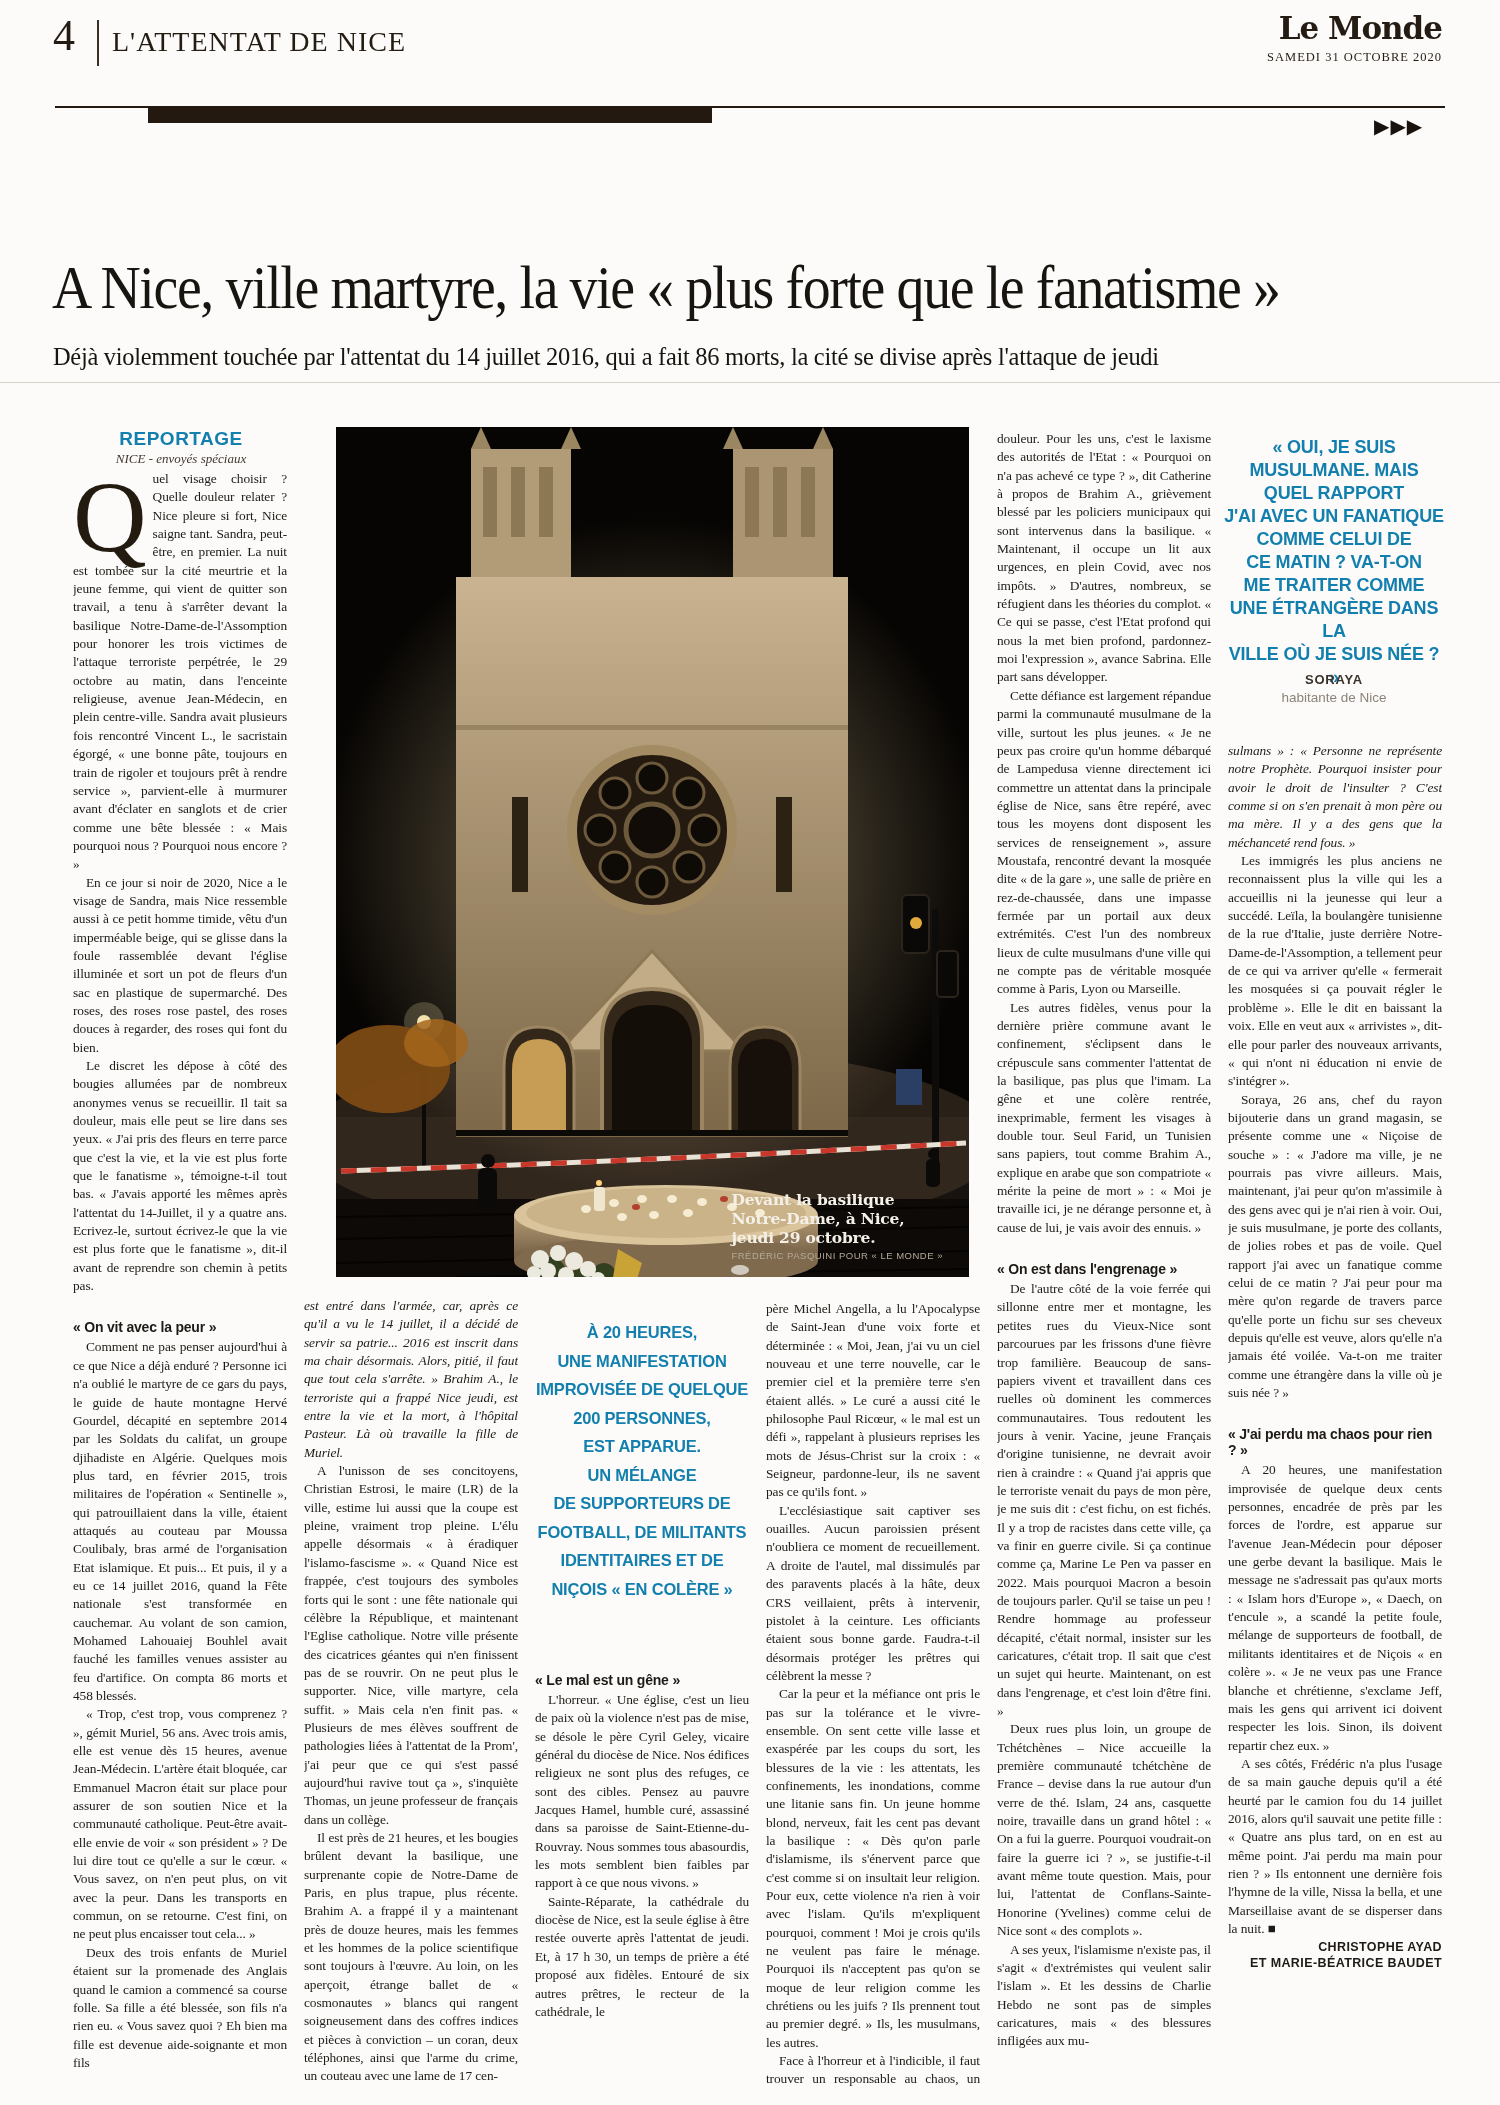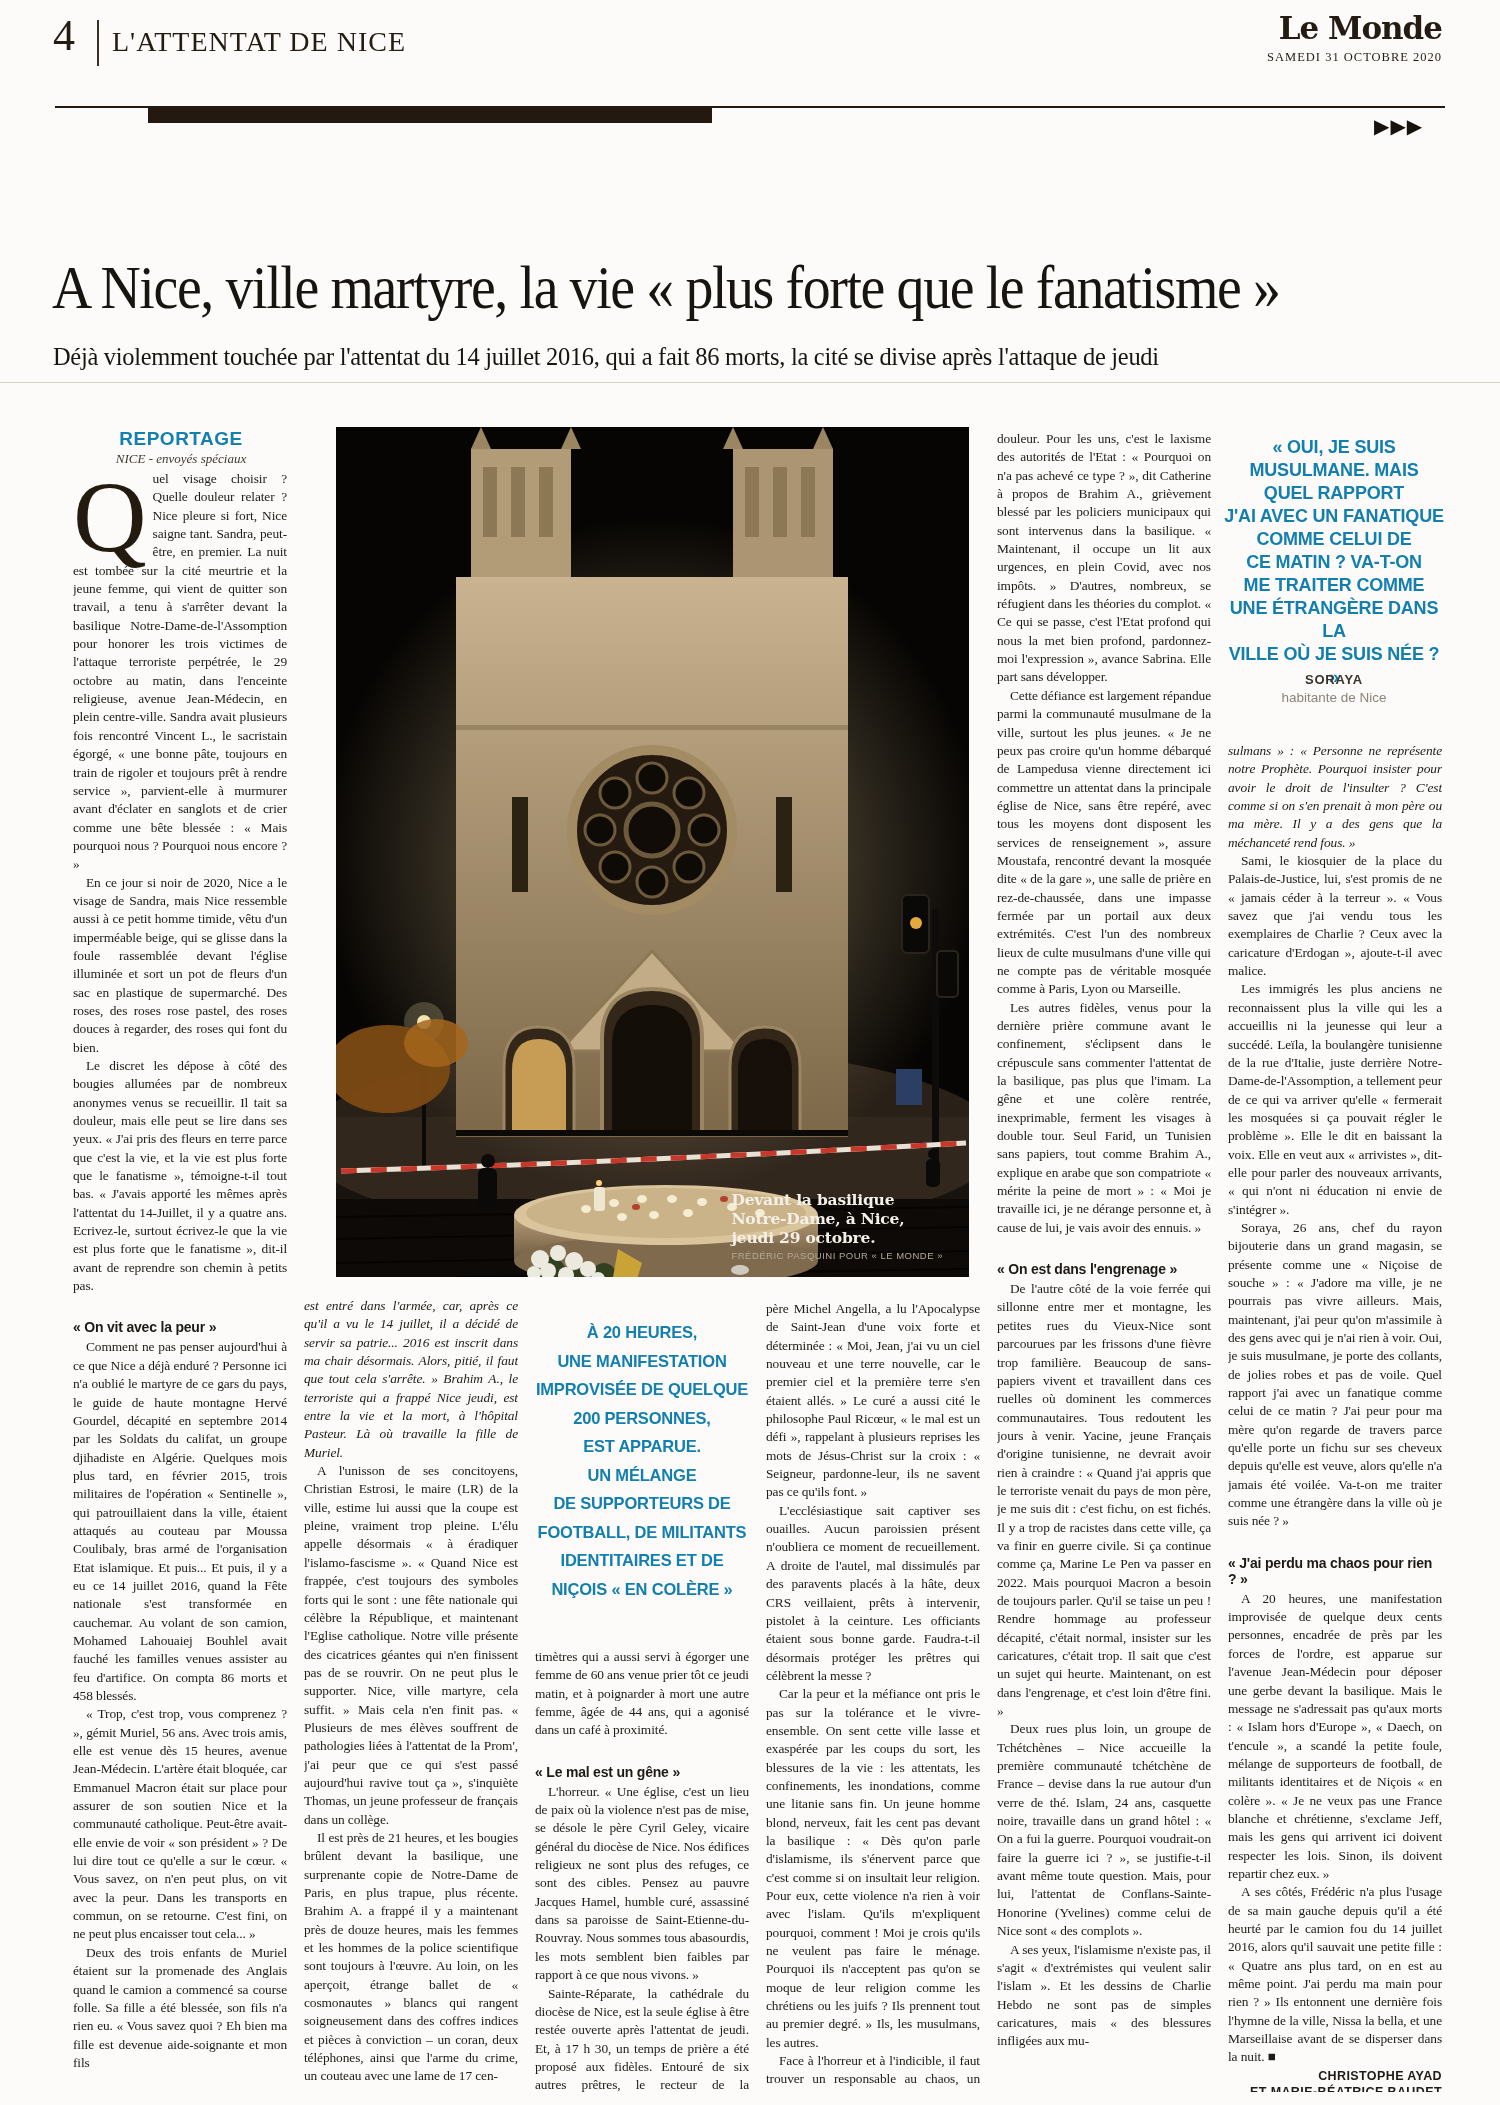--- a/index.html
+++ b/index.html
@@ -265,21 +265,20 @@
       <p class="para">Comment ne pas penser aujourd'hui à ce que Nice a déjà enduré ? Personne ici n'a oublié le martyre de ce gars du pays, le guide de haute montagne Hervé Gourdel, décapité en septembre 2014 par les Soldats du califat, un groupe djihadiste en Algérie. Quelques mois plus tard, en février 2015, trois militaires de l'opération « Sentinelle », qui patrouillaient dans la ville, étaient attaqués au couteau par Moussa Coulibaly, bras armé de l'organisation Etat islamique. Et puis... Et puis, il y a eu ce 14 juillet 2016, quand la Fête nationale s'est transformée en cauchemar. Au volant de son camion, Mohamed Lahouaiej Bouhlel avait fauché les familles venues assister au feu d'artifice. On compta 86 morts et 458 blessés.</p>
       <p class="para">« Trop, c'est trop, vous comprenez ? », gémit Muriel, 56 ans. Avec trois amis, elle est venue dès 15 heures, avenue Jean-Médecin. L'artère était bloquée, car Emmanuel Macron était sur place pour assurer de son soutien Nice et la communauté catholique. Peut-être avait-elle envie de voir « son président » ? De lui dire tout ce qu'elle a sur le cœur. « Vous savez, on n'en peut plus, on vit avec la peur. Dans les transports en commun, on se retourne. C'est fini, on ne peut plus encaisser tout cela... »</p>
       <p class="para">Deux des trois enfants de Muriel étaient sur la promenade des Anglais quand le camion a commencé sa course folle. Sa fille a été blessée, son fils n'a rien eu. « Vous savez quoi ? Eh bien ma fille est devenue aide-soignante et mon fils</p>
     </div>
   <div class="col" id="col2">
       <p class="para ital first">est entré dans l'armée, car, après ce qu'il a vu le 14 juillet, il a décidé de servir sa patrie... 2016 est inscrit dans ma chair désormais. Alors, pitié, il faut que tout cela s'arrête. » Brahim A., le terroriste qui a frappé Nice jeudi, est entre la vie et la mort, à l'hôpital Pasteur. Là où travaille la fille de Muriel.</p>
       <p class="para">A l'unisson de ses concitoyens, Christian Estrosi, le maire (LR) de la ville, estime lui aussi que la coupe est pleine, vraiment trop pleine. L'élu appelle désormais « à éradiquer l'islamo-fascisme ». « Quand Nice est frappée, c'est toujours des symboles forts qui le sont : une fête nationale qui célèbre la République, et maintenant l'Eglise catholique. Notre ville présente des cicatrices géantes qui n'en finissent pas de se rouvrir. On ne peut plus le supporter. Nice, ville martyre, cela suffit. » Mais cela n'en finit pas. « Plusieurs de mes élèves souffrent de pathologies liées à l'attentat de la Prom', j'ai peur que ce qui s'est passé aujourd'hui ravive tout ça », s'inquiète Thomas, un jeune professeur de français dans un collège.</p>
       <p class="para">Il est près de 21 heures, et les bougies brûlent devant la basilique, une surprenante copie de Notre-Dame de Paris, en plus trapue, plus récente. Brahim A. a frappé il y a maintenant près de douze heures, mais les femmes et les hommes de la police scientifique sont toujours à l'œuvre. Au loin, on les aperçoit, étrange ballet de « cosmonautes » blancs qui rangent soigneusement dans des coffres indices et pièces à conviction – un coran, deux téléphones, ainsi que l'arme du crime, un couteau avec une lame de 17 cen-</p>
     </div>
   <div class="col" id="col3">
-      <p class="para first">timètres qui a aussi servi à égorger une femme de 60 ans venue prier tôt ce jeudi matin, et à poignarder à mort une autre femme, âgée de 44 ans, qui a agonisé dans un café à proximité.</p>
       <div class="colhead">« Le mal est un gêne »</div>
       <p class="para">L'horreur. « Une église, c'est un lieu de paix où la violence n'est pas de mise, se désole le père Cyril Geley, vicaire général du diocèse de Nice. Nos édifices religieux ne sont plus des refuges, ce sont des cibles. Pensez au pauvre Jacques Hamel, humble curé, assassiné dans sa paroisse de Saint-Etienne-du-Rouvray. Nous sommes tous abasourdis, les mots semblent bien faibles par rapport à ce que nous vivons. »</p>
       <p class="para">Sainte-Réparate, la cathédrale du diocèse de Nice, est la seule église à être restée ouverte après l'attentat de jeudi. Et, à 17 h 30, un temps de prière a été proposé aux fidèles. Entouré de six autres prêtres, le recteur de la cathédrale, le</p>
     </div>
   <div class="col" id="col4">
       <p class="para first">père Michel Angella, a lu l'Apocalypse de Saint-Jean d'une voix forte et déterminée : « Moi, Jean, j'ai vu un ciel nouveau et une terre nouvelle, car le premier ciel et la première terre s'en étaient allés. » Le curé a aussi cité le philosophe Paul Ricœur, « le mal est un défi », rappelant à plusieurs reprises les mots de Jésus-Christ sur la croix : « Seigneur, pardonne-leur, ils ne savent pas ce qu'ils font. »</p>
       <p class="para">L'ecclésiastique sait captiver ses ouailles. Aucun paroissien présent n'oubliera ce moment de recueillement. A droite de l'autel, mal dissimulés par des paravents placés à la hâte, deux CRS veillaient, prêts à intervenir, pistolet à la ceinture. Les officiants étaient sous bonne garde. Faudra-t-il désormais protéger les prêtres qui célèbrent la messe ?</p>
       <p class="para">Car la peur et la méfiance ont pris le pas sur la tolérance et le vivre-ensemble. On sent cette ville lasse et exaspérée par les coups du sort, les blessures de la vie : les attentats, les confinements, les inondations, comme une litanie sans fin. Un jeune homme blond, nerveux, fait les cent pas devant la basilique : « Dès qu'on parle d'islamisme, ils s'énervent parce que c'est comme si on insultait leur religion. Pour eux, cette violence n'a rien à voir avec l'islam. Qu'ils m'expliquent pourquoi, comment ! Moi je crois qu'ils ne veulent pas faire le ménage. Pourquoi ils n'acceptent pas qu'on se moque de leur religion comme les chrétiens ou les juifs ? Ils prennent tout au premier degré. » Ils, les musulmans, les autres.</p>
       <p class="para">Face à l'horreur et à l'indicible, il faut trouver un responsable au chaos, un bouc émissaire à la</p>
     </div>
@@ -287,21 +286,20 @@
       <p class="para first">douleur. Pour les uns, c'est le laxisme des autorités de l'Etat : « Pourquoi on n'a pas achevé ce type ? », dit Catherine à propos de Brahim A., grièvement blessé par les policiers municipaux qui sont intervenus dans la basilique. « Maintenant, il occupe un lit aux urgences, en plein Covid, avec nos impôts. » D'autres, nombreux, se réfugient dans les théories du complot. « Ce qui se passe, c'est l'Etat profond qui nous la met bien profond, pardonnez-moi l'expression », avance Sabrina. Elle part sans développer.</p>
       <p class="para">Cette défiance est largement répandue parmi la communauté musulmane de la ville, surtout les plus jeunes. « Je ne peux pas croire qu'un homme débarqué de Lampedusa vienne directement ici commettre un attentat dans la principale église de Nice, sans être repéré, avec tous les moyens dont disposent les services de renseignement », assure Moustafa, rencontré devant la mosquée dite « de la gare », une salle de prière en rez-de-chaussée, dans une impasse fermée par un portail aux deux extrémités. C'est l'un des nombreux lieux de culte musulmans d'une ville qui ne compte pas de véritable mosquée comme à Paris, Lyon ou Marseille.</p>
       <p class="para">Les autres fidèles, venus pour la dernière prière commune avant le confinement, s'éclipsent dans le crépuscule sans commenter l'attentat de la basilique, pas plus que l'imam. La gêne et une colère rentrée, inexprimable, ferment les visages à double tour. Seul Farid, un Tunisien sans papiers, tout comme Brahim A., explique en arabe que son compatriote « mérite la peine de mort » : « Moi je travaille ici, je ne dérange personne et, à cause de lui, je vais avoir des ennuis. »</p>
       <div class="colhead">« On est dans l'engrenage »</div>
       <p class="para">De l'autre côté de la voie ferrée qui sillonne entre mer et montagne, les petites rues du Vieux-Nice sont parcourues par les frissons d'une fièvre trop familière. Beaucoup de sans-papiers vivent et travaillent dans ces ruelles où dominent les commerces communautaires. Tous redoutent les jours à venir. Yacine, jeune Français d'origine tunisienne, ne devrait avoir rien à craindre : « Quand j'ai appris que le terroriste venait du pays de mon père, je me suis dit : c'est fichu, on est fichés. Il y a trop de racistes dans cette ville, ça va finir en guerre civile. Si ça continue comme ça, Marine Le Pen va passer en 2022. Mais pourquoi Macron a besoin de toujours parler. Qu'il se taise un peu ! Rendre hommage au professeur décapité, c'était normal, insister sur les caricatures, c'était trop. Il sait que c'est un sujet qui heurte. Maintenant, on est dans l'engrenage, et c'est loin d'être fini. »</p>
       <p class="para">Deux rues plus loin, un groupe de Tchétchènes – Nice accueille la première communauté tchétchène de France – devise dans la rue autour d'un verre de thé. Islam, 24 ans, casquette noire, travaille dans un grand hôtel : « On a fui la guerre. Pourquoi voudrait-on faire la guerre ici ? », se justifie-t-il avant même toute question. Mais, pour lui, l'attentat de Conflans-Sainte-Honorine (Yvelines) comme celui de Nice sont « des complots ».</p>
       <p class="para">A ses yeux, l'islamisme n'existe pas, il s'agit « d'extrémistes qui veulent salir l'islam ». Et les dessins de Charlie Hebdo ne sont pas de simples caricatures, mais « des blessures infligées aux mu-</p>
     </div>
   <div class="col" id="col6">
       <p class="para ital first">sulmans » : « Personne ne représente notre Prophète. Pourquoi insister pour avoir le droit de l'insulter ? C'est comme si on s'en prenait à mon père ou ma mère. Il y a des gens que la méchanceté rend fous. »</p>
-      <p class="para">Sami, le kiosquier de la place du Palais-de-Justice, lui, s'est promis de ne « jamais céder à la terreur ». « Vous savez que j'ai vendu tous les exemplaires de Charlie ? Ceux avec la caricature d'Erdogan », ajoute-t-il avec malice.</p>
       <p class="para">Les immigrés les plus anciens ne reconnaissent plus la ville qui les a accueillis ni la jeunesse qui leur a succédé. Leïla, la boulangère tunisienne de la rue d'Italie, juste derrière Notre-Dame-de-l'Assomption, a tellement peur de ce qui va arriver qu'elle « fermerait les mosquées si ça pouvait régler le problème ». Elle le dit en baissant la voix. Elle en veut aux « arrivistes », dit-elle pour parler des nouveaux arrivants, « qui n'ont ni éducation ni envie de s'intégrer ».</p>
       <p class="para">Soraya, 26 ans, chef du rayon bijouterie dans un grand magasin, se présente comme une « Niçoise de souche » : « J'adore ma ville, je ne pourrais pas vivre ailleurs. Mais, maintenant, j'ai peur qu'on m'assimile à des gens avec qui je n'ai rien à voir. Oui, je suis musulmane, je porte des collants, de jolies robes et pas de voile. Quel rapport j'ai avec un fanatique comme celui de ce matin ? J'ai peur pour ma mère qu'on regarde de travers parce qu'elle porte un fichu sur ses cheveux depuis qu'elle est veuve, alors qu'elle n'a jamais été voilée. Va-t-on me traiter comme une étrangère dans la ville où je suis née ? »</p>
       <div class="colhead">« J'ai perdu ma chaos pour rien ? »</div>
       <p class="para">A 20 heures, une manifestation improvisée de quelque deux cents personnes, encadrée de près par les forces de l'ordre, est apparue sur l'avenue Jean-Médecin pour déposer une gerbe devant la basilique. Mais le message ne s'adressait pas qu'aux morts : « Islam hors d'Europe », « Daech, on t'encule », a scandé la petite foule, mélange de supporteurs de football, de militants identitaires et de Niçois « en colère ». « Je ne veux pas une France blanche et chrétienne, s'exclame Jeff, mais les gens qui arrivent ici doivent respecter les lois. Sinon, ils doivent repartir chez eux. »</p>
       <p class="para">A ses côtés, Frédéric n'a plus l'usage de sa main gauche depuis qu'il a été heurté par le camion fou du 14 juillet 2016, alors qu'il sauvait une petite fille : « Quatre ans plus tard, on en est au même point. J'ai perdu ma main pour rien ? » Ils entonnent une dernière fois l'hymne de la ville, Nissa la bella, et une Marseillaise avant de se disperser dans la nuit. ■</p>
       <div class="sig">CHRISTOPHE AYAD</div>
       <div class="sig">ET MARIE-BÉATRICE BAUDET</div>
     </div>
 
 </div>

